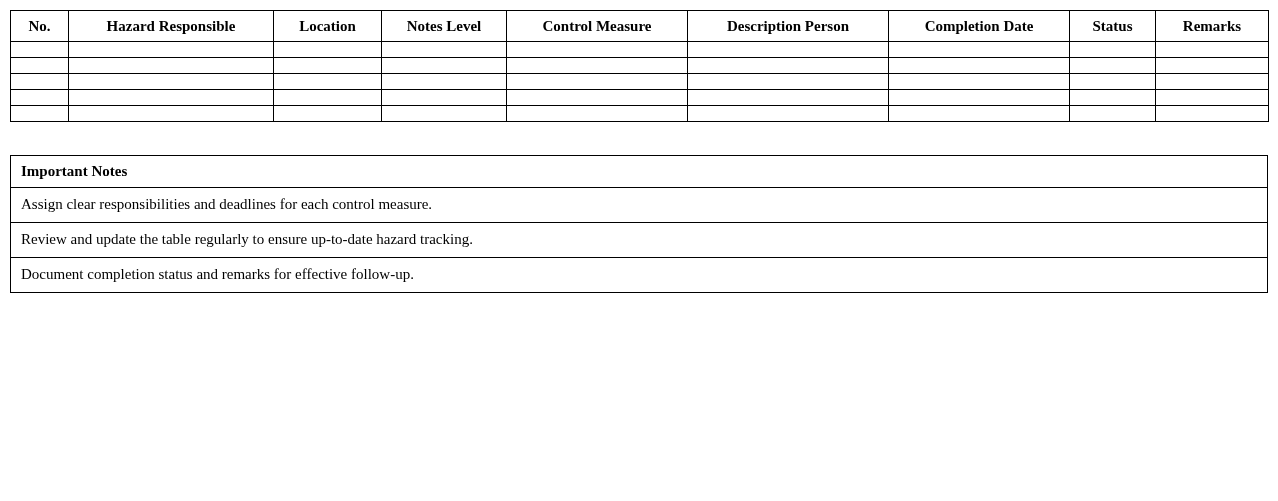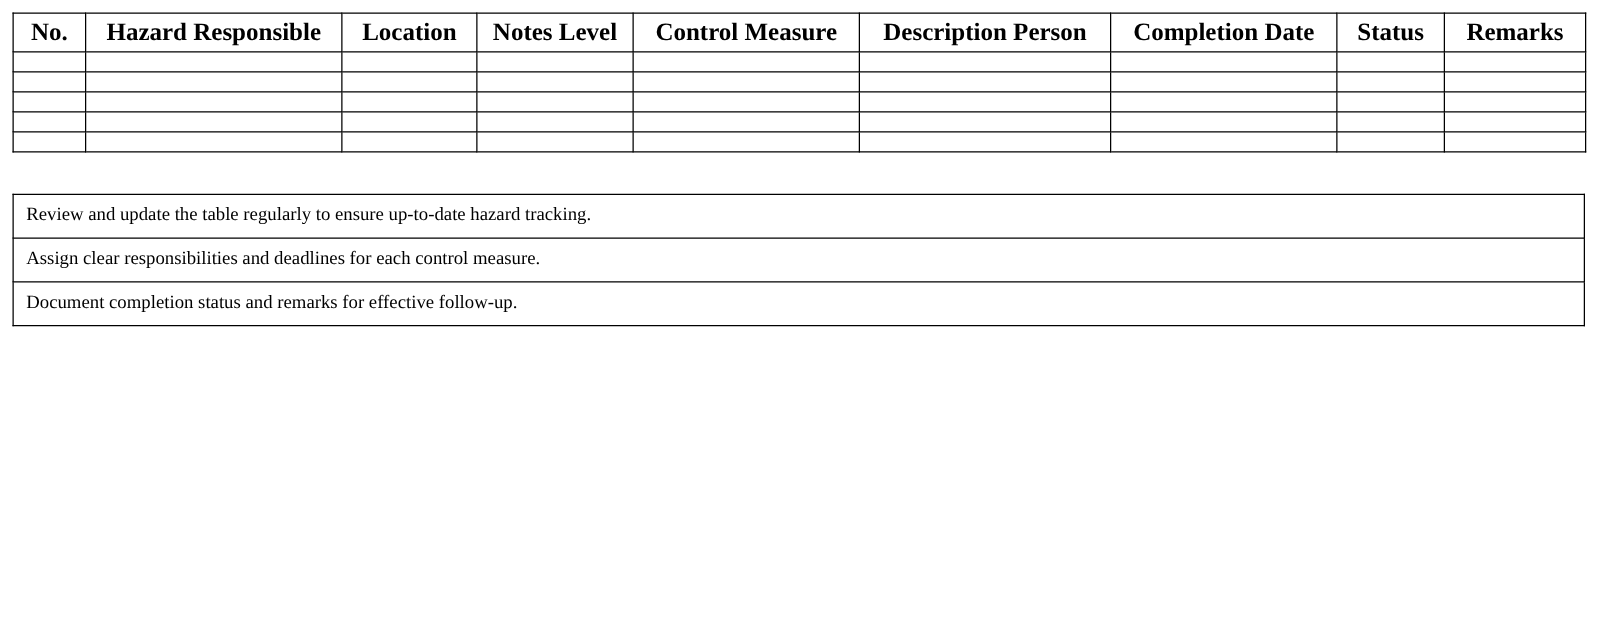--- a/index.html
+++ b/index.html
@@ -30,21 +30,21 @@
     table-layout: fixed;
   }
   table.hazard-table th,
   table.hazard-table td {
     border: 1px solid #000000;
     padding: 0;
     vertical-align: middle;
   }
   table.hazard-table th {
     font-weight: bold;
-    font-size: 20px;
+    font-size: 15px;
     text-align: center;
     height: 30px;
     line-height: 30px;
     white-space: nowrap;
   }
   table.hazard-table td.data-cell {
     height: 15px;
   }
   
   col.c-no       { width: 58px; }
@@ -163,24 +163,27 @@
         <td class="data-cell"></td>
         <td class="data-cell"></td>
         <td class="data-cell"></td>
       </tr>
     </tbody>
   </table>
 
   <table class="notes-table">
     <tbody>
       <tr>
-        <td>Review and update the table regularly to ensure up-to-date hazard tracking.</td>
+        <td class="notes-title">Important Notes</td>
       </tr>
       <tr>
         <td>Assign clear responsibilities and deadlines for each control measure.</td>
+      </tr>
+      <tr>
+        <td>Review and update the table regularly to ensure up-to-date hazard tracking.</td>
       </tr>
       <tr>
         <td>Document completion status and remarks for effective follow-up.</td>
       </tr>
     </tbody>
   </table>
 
 </div>
 
 </body></html>

